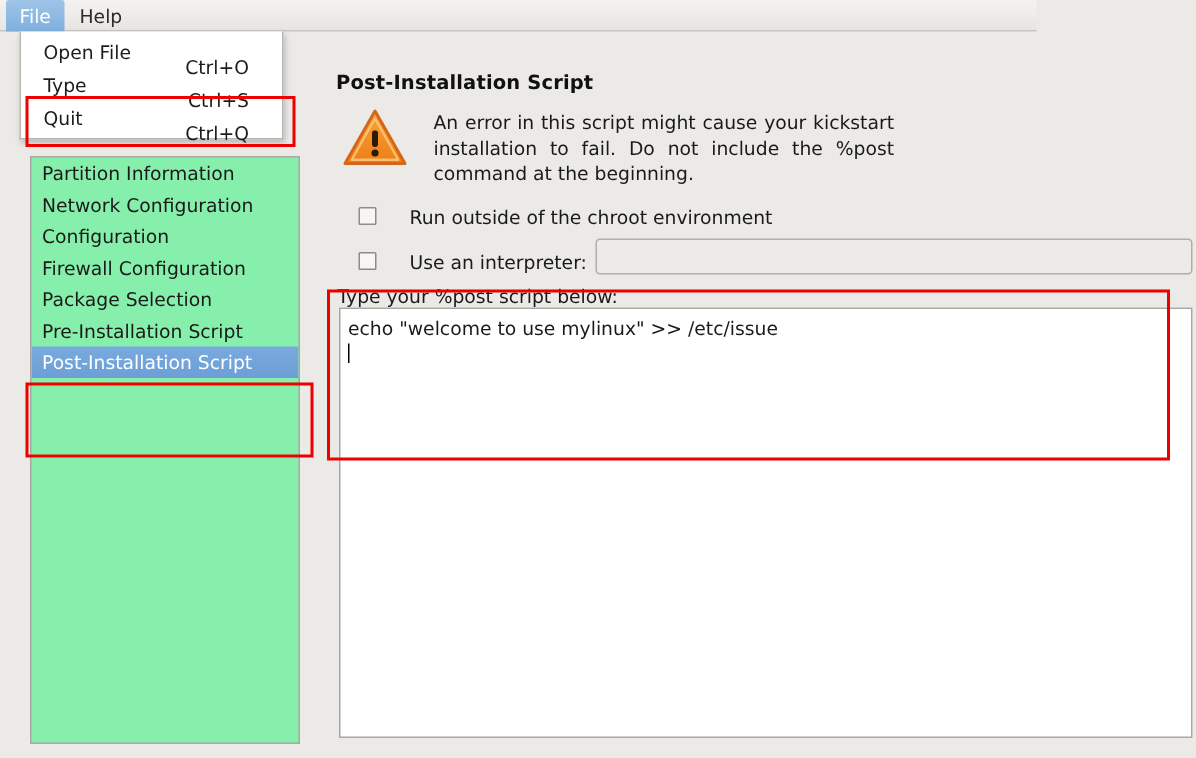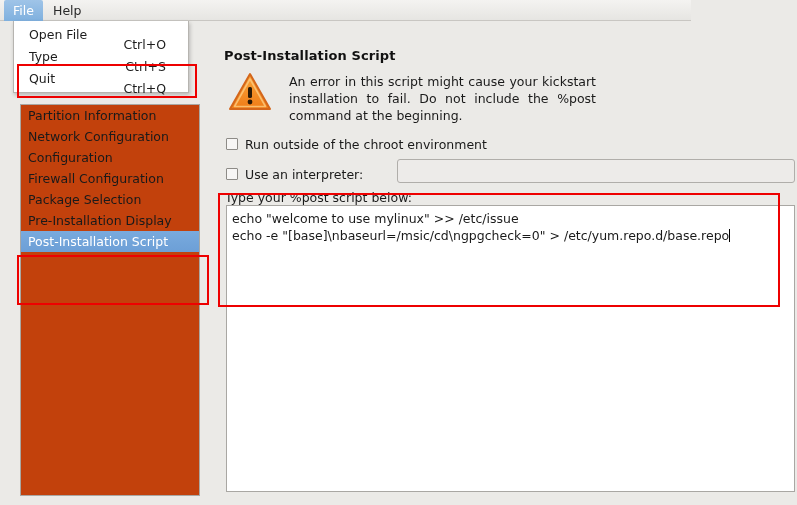--- a/index.html
+++ b/index.html
@@ -81,21 +81,21 @@
     top: 10px;
     font-size: 12.5px;
     color: #1c1c1c;
   }
 
   
   .sidebar {
     position: absolute;
     left: 20px; top: 104px;
     width: 180px; height: 392px;
-    background: #c2410c;
+    background: #86efac;
     border: 1px solid #a9a7a3;
     box-sizing: border-box;
     overflow: hidden;
   }
   .side-row {
     height: 21px;
     line-height: 21px;
     padding-left: 7px;
     font-size: 12.5px;
     color: #1a1a1a;
@@ -137,25 +137,25 @@
     left: 65px; top: 2px;
     width: 307px;
     font-size: 12.5px;
     line-height: 17px;
     color: #1a1a1a;
     text-align: justify;
     text-justify: inter-word;
   }
   .check-row {
     position: absolute;
-    left: 14px;
+    left: 27px;
     height: 16px;
     display: flex;
     align-items: center;
-    gap: 7px;
+    gap: 22px;
   }
   .check-row.r1 { top: 110px; }
   .check-row.r2 { top: 140px; text-align: right; }
   .cbox {
     width: 12px; height: 12px;
     background: #f7f6f5;
     border: 1px solid #8d8b87;
     box-sizing: border-box;
     border-radius: 1px;
     flex: 0 0 auto;
@@ -254,21 +254,21 @@
       <span class="accel">Ctrl+Q</span>
     </div>
   </div>
 
   <div class="sidebar">
     <div class="side-row">Partition Information</div>
     <div class="side-row">Network Configuration</div>
     <div class="side-row">Configuration</div>
     <div class="side-row">Firewall Configuration</div>
     <div class="side-row">Package Selection</div>
-    <div class="side-row">Pre-Installation Display</div>
+    <div class="side-row">Pre-Installation Script</div>
     <div class="side-row selected">Post-Installation Script</div>
   </div>
 
   <div class="main">
 
     <div class="panel-title">Post-Installation Script</div>
 
     <div class="warn-wrap">
       <div class="warn-icon">
         <svg width="44" height="42" viewBox="0 0 44 42">
@@ -296,21 +296,21 @@
       <span class="cbox"></span>
       <span class="check-label">Use an interpreter:</span>
     </div>
 
     <input class="interp-field" type="text" disabled="" placeholder="" style="">
 
     <div class="type-label">Type your %post script below:</div>
 
     <div class="script-area">
       <div class="script-line">echo "welcome to use mylinux" &gt;&gt; /etc/issue</div>
-      <div class="script-line"><span>echo -e "[base]\nbaseurl=/msic/cd\ngpgcheck=0" &gt; /etc/yum.repo.d/base.repo</span><span class="caret"></span></div>
+      <div class="script-line"><span class="caret"></span></div>
     </div>
 
   </div>
 
   <div class="anno-box" id="anno-save"></div>
   <div class="anno-box" id="anno-side"></div>
   <div class="anno-box" id="anno-script"></div>
 
 
 </div>

